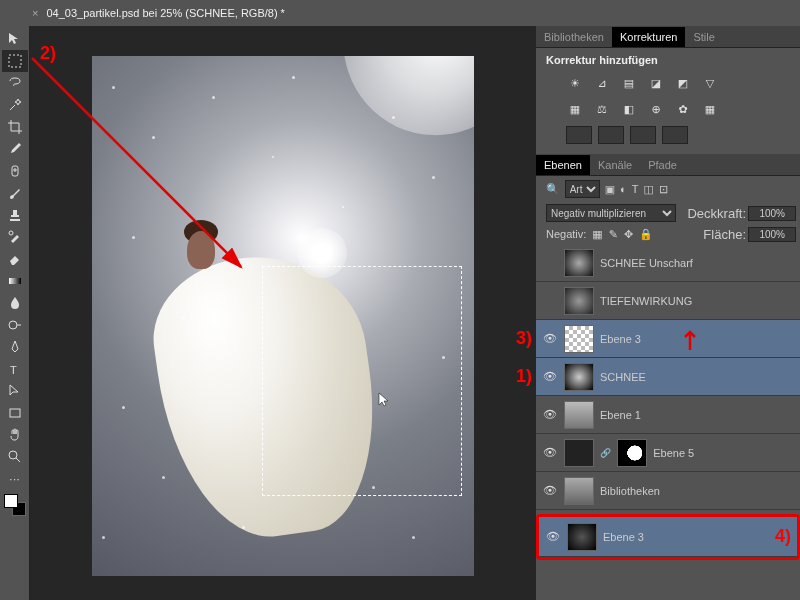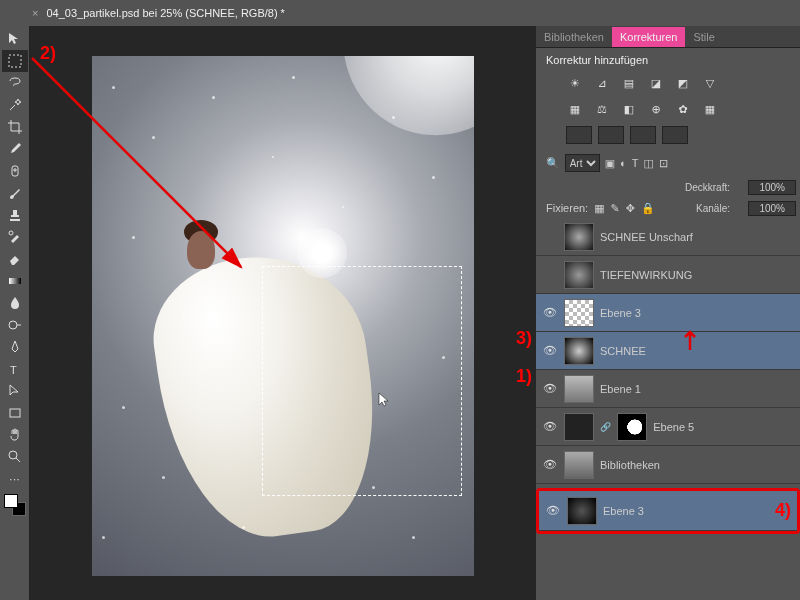--- a/index.html
+++ b/index.html
@@ -19,41 +19,41 @@
 .dress{position:absolute;width:210px;height:280px;background:radial-gradient(ellipse at 30% 20%,#fff 0%,#f5f3ee 30%,#e0dccf 60%,#c9c3b0 100%);border-radius:50% 60% 40% 50% / 30% 40% 60% 70%;transform:rotate(-8deg)}
 .veil{position:absolute;right:-60px;top:-120px;width:190px;height:200px;background:radial-gradient(ellipse,#fff 0%,rgba(255,255,255,.7) 40%,rgba(200,200,210,.1) 100%);border-radius:50%;transform:rotate(25deg)}
 .head{position:absolute;left:95px;top:175px;width:28px;height:38px;background:#8b6354;border-radius:50% 50% 40% 40%}
 .hair{position:absolute;left:92px;top:164px;width:34px;height:24px;background:#3d2418;border-radius:50%}
 .flash{position:absolute;left:205px;top:172px;width:50px;height:50px;background:radial-gradient(circle,#fff 0%,#fff 25%,rgba(255,255,255,.4) 60%,transparent 100%);border-radius:50%}
 .snow{position:absolute;width:3px;height:3px;background:#fff;border-radius:50%;opacity:.7}
 .marquee{position:absolute;border:1px dashed #fff;pointer-events:none}
 .panel-column{position:absolute;right:0;top:26px;width:264px;height:574px;background:#535353}
 .panel-tabs{height:22px;background:#424242;display:flex;align-items:flex-end;border-bottom:1px solid #222}
 .ptab{padding:4px 8px;color:#999}
-.ptab.active{background:#ec4899;color:#eee}
+.ptab.active{background:#000000;color:#eee}
 .panel-body{padding:6px 10px}
-.korr-title{font-weight:normal;color:#eee;margin-bottom:8px}
+.korr-title{font-weight:bold;color:#eee;margin-bottom:8px}
 .icon-row{display:flex;gap:9px;margin-bottom:8px;padding-left:20px}
 .icon-row span{width:18px;height:18px;display:flex;align-items:center;justify-content:center;color:#ddd}
 .preset-btns{display:flex;gap:6px;margin-top:8px;margin-left:20px}
 .preset-btns span{width:26px;height:18px;background:#3a3a3a;border:1px solid #222}
 .layer-opts{padding:4px 10px;display:flex;align-items:center;gap:5px;font-size:10px}
 .layer-opts select{background:#3a3a3a;border:1px solid #222;color:#ccc;font-size:10px;height:18px}
 .lock-row{padding:2px 10px;display:flex;align-items:center;gap:6px;font-size:10px}
 .layers-list{}
 .layer{height:38px;display:flex;align-items:center;padding:0 6px;gap:6px;border-bottom:1px solid #3a3a3a}
 .layer.sel{background:#5b7290}
 .eye{width:16px;text-align:center;color:#ddd}
 .thumb{width:30px;height:28px;background:#222;border:1px solid #666;display:flex;align-items:center;justify-content:center;font-size:8px}
 .lname{flex:1}
 .extra-panel{margin-top:4px;border:3px solid #e40000;border-radius:4px}
 .annot{position:absolute;color:#f00;font-size:18px;font-weight:bold;font-family:Arial}
 .arrow-svg{position:absolute;pointer-events:none}
 .pct-box{position:absolute;right:4px;background:#3a3a3a;border:1px solid #222;padding:1px 10px;font-size:10px}
-.lbl-r{position:absolute;right:70px;font-size:10px}
+.lbl-r{position:absolute;right:54px;font-size:13px}
 </style>
 </head>
 <body>
 
 <div class="titlebar">
   <span class="tab-close">×</span>
   <span class="doc-title">04_03_partikel.psd bei 25% (SCHNEE, RGB/8) *</span>
 </div>
 
 <div class="tool-column">
@@ -231,40 +231,46 @@
       <span>▦</span>
     </div>
     <div class="preset-btns">
       <span></span>
       <span></span>
       <span></span>
       <span></span>
     </div>
   </div>
 
+  <div class="panel-tabs" style="margin-top:4px">
+    <div class="ptab active">Ebenen</div>
+    <div class="ptab">Kanäle</div>
+    <div class="ptab">Pfade</div>
+  </div>
   <div class="layer-opts" style="position:relative">
     <span>🔍</span>
     <select><option>Art</option></select>
     <span>▣</span>
     <span>◐</span>
     <span>T</span>
     <span>◫</span>
     <span>⊡</span>
   </div>
   <div class="layer-opts" style="position:relative;height:22px">
+    <select style="width:130px"><option>Negativ multiplizieren</option></select>
     <span class="lbl-r">Deckkraft:</span>
     <span class="pct-box">100%</span>
   </div>
   <div class="lock-row" style="position:relative;height:20px">
-    <span>Fixieren:</span>
+    <span>Negativ:</span>
     <span>▦</span>
     <span>✎</span>
     <span>✥</span>
     <span>🔒</span>
-    <span class="lbl-r">Kanäle:</span>
+    <span class="lbl-r">Fläche:</span>
     <span class="pct-box">100%</span>
   </div>
 
   <div class="layers-list">
     <div class="layer">
       <span class="eye"></span>
       <span class="thumb" style="background:radial-gradient(circle,#aaa,#111)"></span>
       <span class="lname">SCHNEE Unscharf</span>
     </div>
     <div class="layer">

